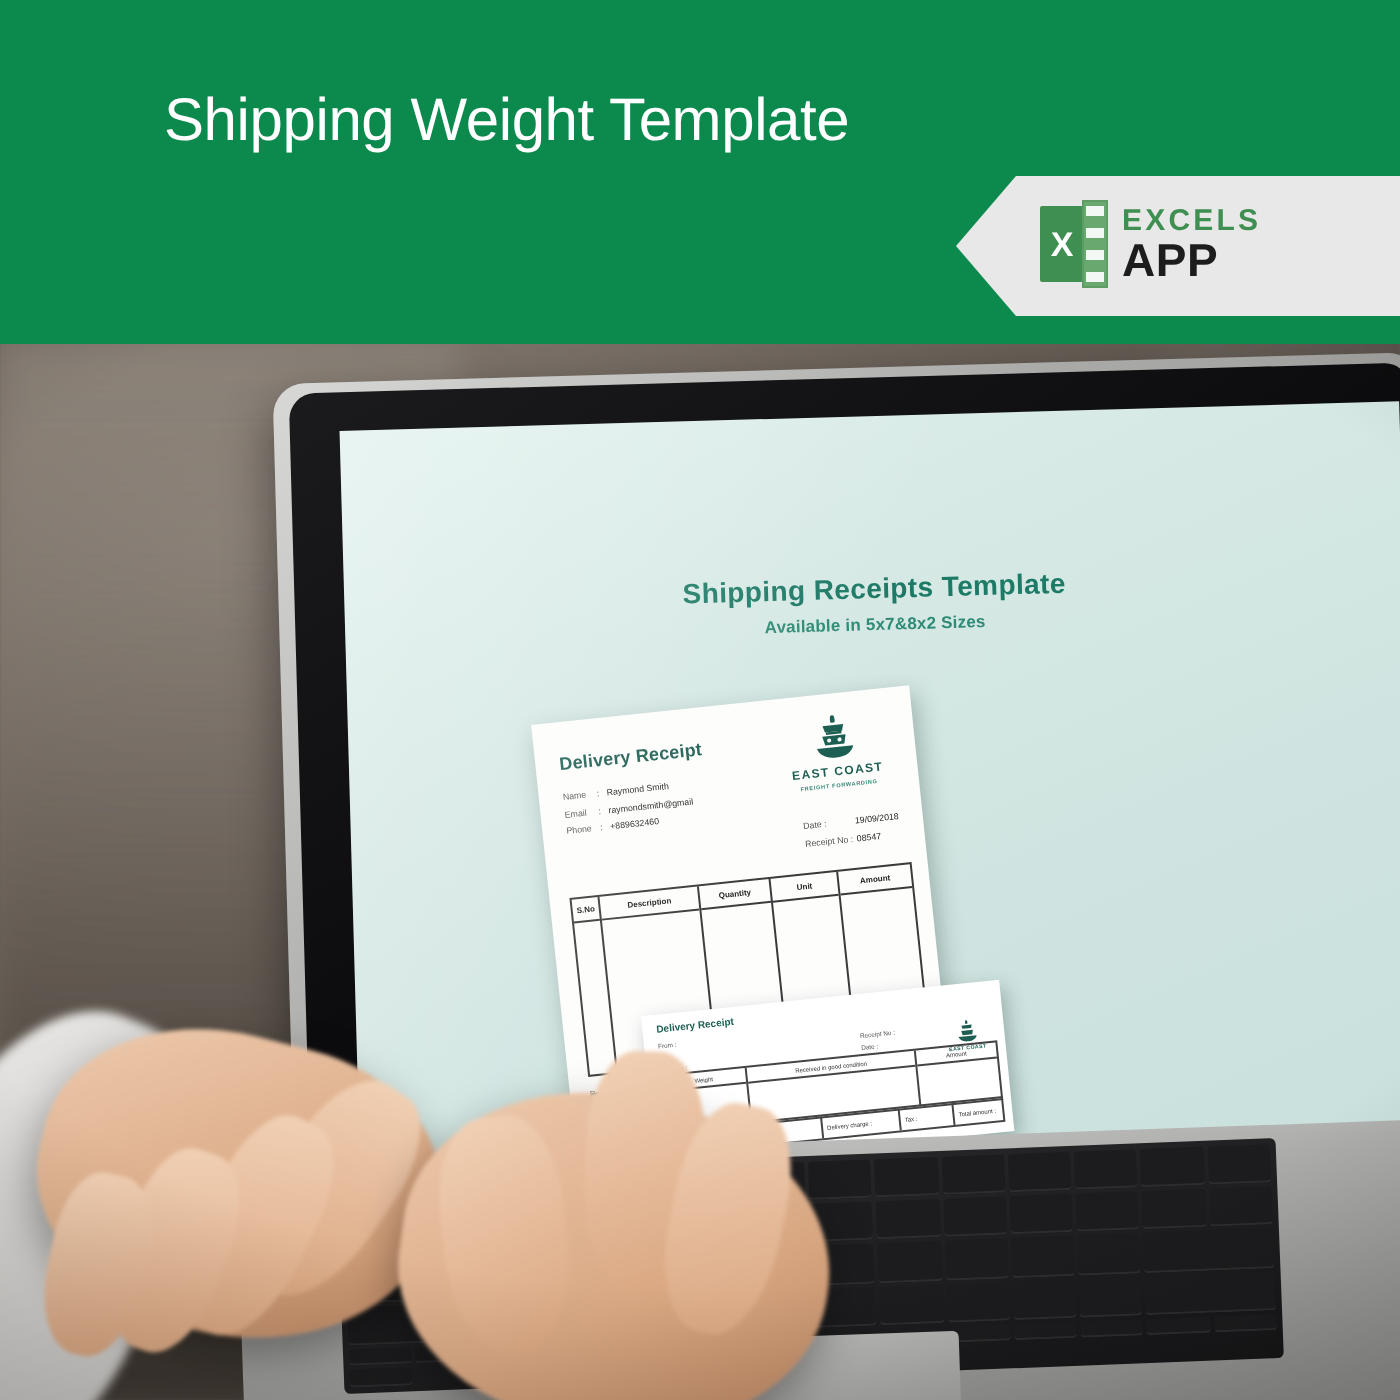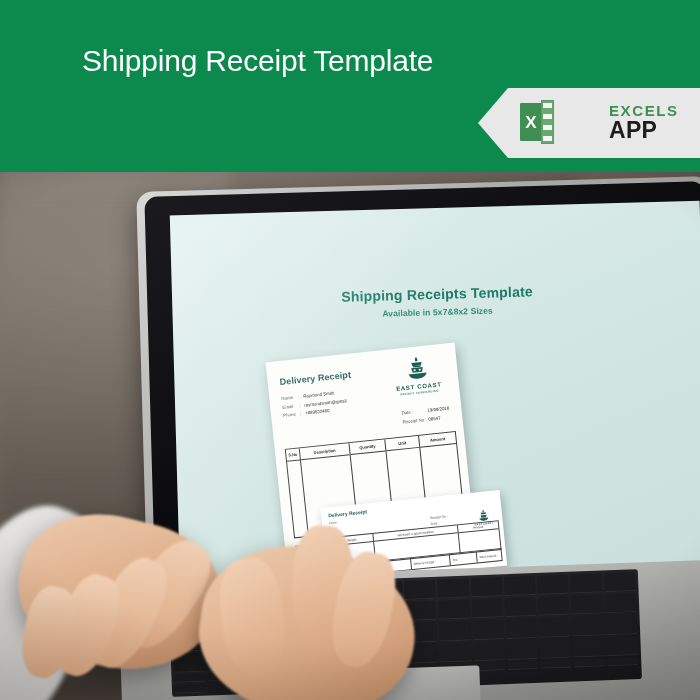--- a/index.html
+++ b/index.html
@@ -42,21 +42,21 @@
     background:#3f8f52;border-radius:1px;
     display:flex;align-items:center;justify-content:center;
   }
   .xl-body span{color:#fff;font-weight:700;font-size:17px;line-height:1;}
   .xl-sheet{
     position:absolute;left:21px;top:0;width:13px;height:44px;
     background:#69a86f;border:1px solid #5d9c64;box-sizing:border-box;
     display:flex;flex-direction:column;justify-content:space-between;padding:2px 1px;
   }
   .xl-sheet i{display:block;height:5px;background:#ffffff;opacity:.92;}
-  .logo-text{display:flex;flex-direction:column;line-height:1;margin-left:48px;}
+  .logo-text{display:flex;flex-direction:column;line-height:1;}
   .logo-excels{
     font-size:15px;font-weight:700;color:#3f8f52;letter-spacing:1.6px;
   }
   .logo-app{
     font-size:23px;font-weight:700;color:#1d1d1d;letter-spacing:0.3px;margin-top:1px;
   }
 
   
   .scene{
     position:absolute;left:0;top:170px;width:700px;height:530px;
@@ -516,21 +516,21 @@
         <div class="finger fr1"></div>
         <div class="finger fr2"></div>
         <div class="finger fr3"></div>
       </div>
     </div>
 
     <div class="scene-vignette"></div>
   </div>
 
   <div class="banner">
-    <div class="banner-title">Shipping Receipt Template</div>
+    <div class="banner-title">Shipping Weight Template</div>
 
     <div class="logo-plate"></div>
     <div class="logo-wrap">
       <span class="xl-icon">
         <span class="xl-body">
           <span>X</span>
         </span>
         <span class="xl-sheet">
           <i></i>
           <i></i>

